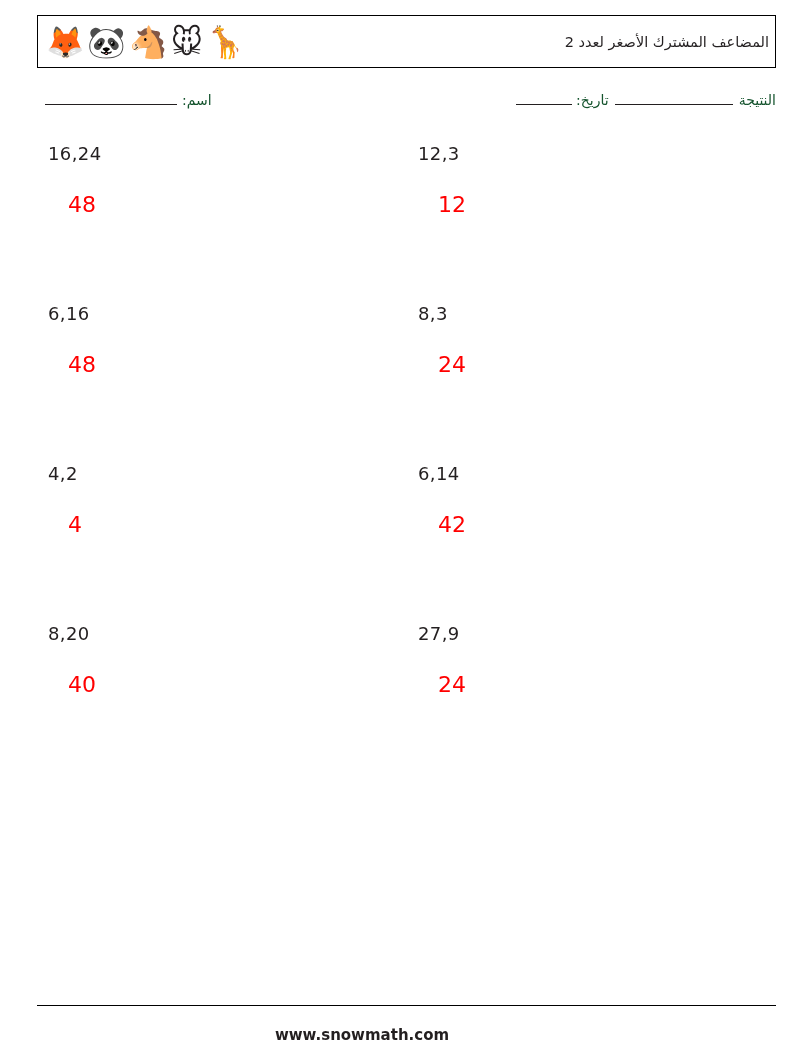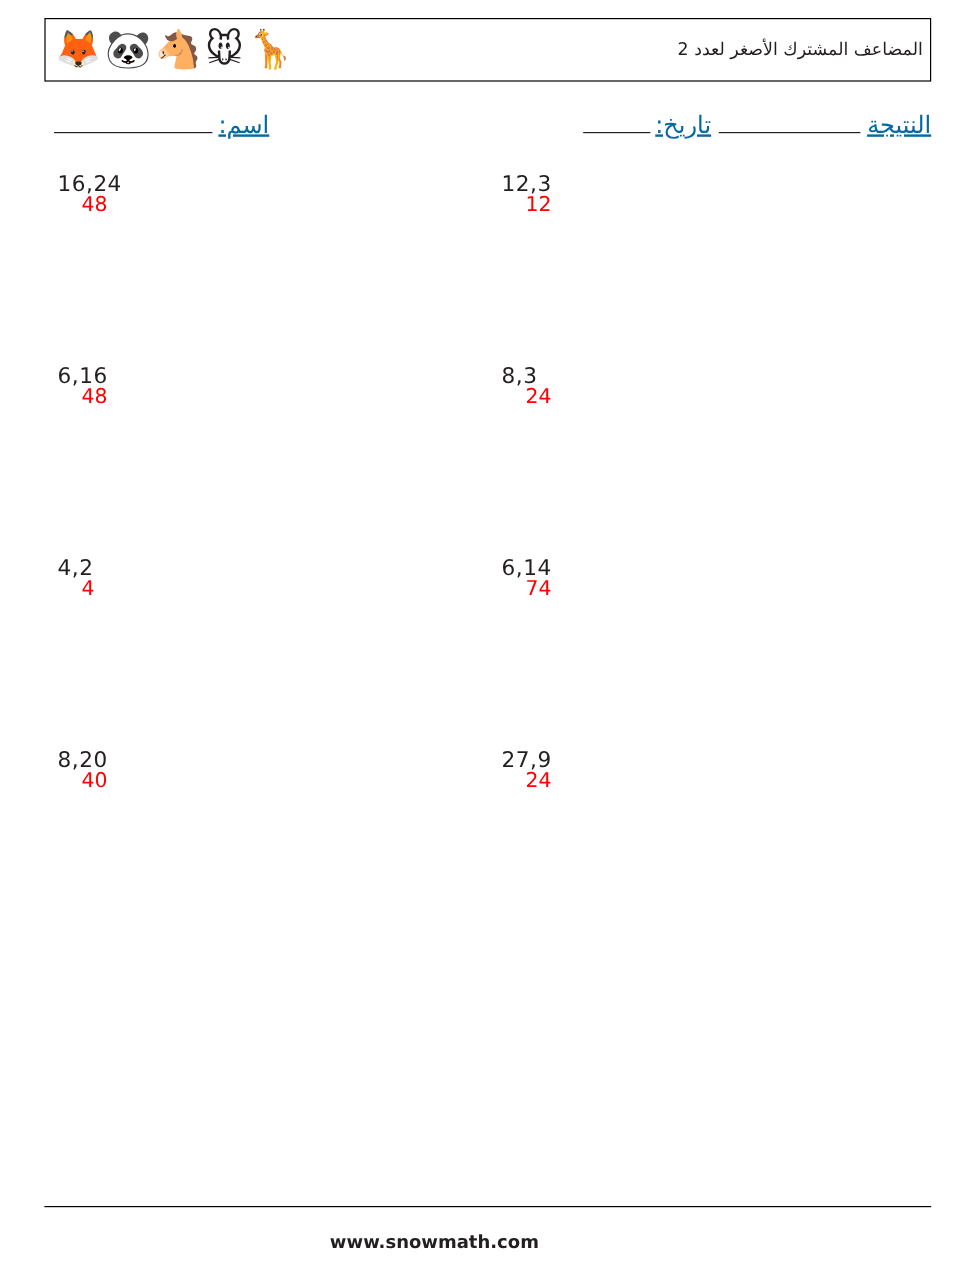--- a/index.html
+++ b/index.html
@@ -80,23 +80,22 @@
     right: 0px;
     top: 0;
     display: flex;
     align-items: baseline;
     direction: rtl;
     unicode-bidi: isolate;
     font-size: 14.5px;
     white-space: nowrap;
   }
   .meta-label {
-    font-size: 20px;
-    color: #0369a1;
-    text-decoration: underline;
+    font-size: 14px;
+    color: #14532d;
   }
   .rule-long {
     display: inline-block;
     width: 132px;
     border-bottom: 1.4px solid #231f20;
     margin: 0 5px;
     height: 12px;
   }
   .rule-med {
     display: inline-block;
@@ -133,23 +132,23 @@
 
   .question {
     font-size: 18px;
     color: #231f20;
     letter-spacing: 0.4px;
     font-family: "DejaVu Sans", "Liberation Sans", sans-serif;
     line-height: 1;
     white-space: nowrap;
   }
   .answer {
-    font-size: 17px;
+    font-size: 22px;
     color: #ff0000;
-    margin-top: 0;
+    margin-top: 31px;
     margin-left: 20px;
     line-height: 1;
     font-family: "DejaVu Sans", "Liberation Sans", sans-serif;
     white-space: nowrap;
   }
 
   
   .footer-rule {
     position: absolute;
     left: 37px;
@@ -223,21 +222,21 @@
     </div>
   </div>
 
   <div class="prow">
     <div class="cell col-left">
       <div class="question">4,2</div>
       <div class="answer">4</div>
     </div>
     <div class="cell col-right">
       <div class="question">6,14</div>
-      <div class="answer">74</div>
+      <div class="answer">42</div>
     </div>
   </div>
 
 
   <div class="prow">
     <div class="cell col-left">
       <div class="question">8,20</div>
       <div class="answer">40</div>
     </div>
     <div class="cell col-right">

